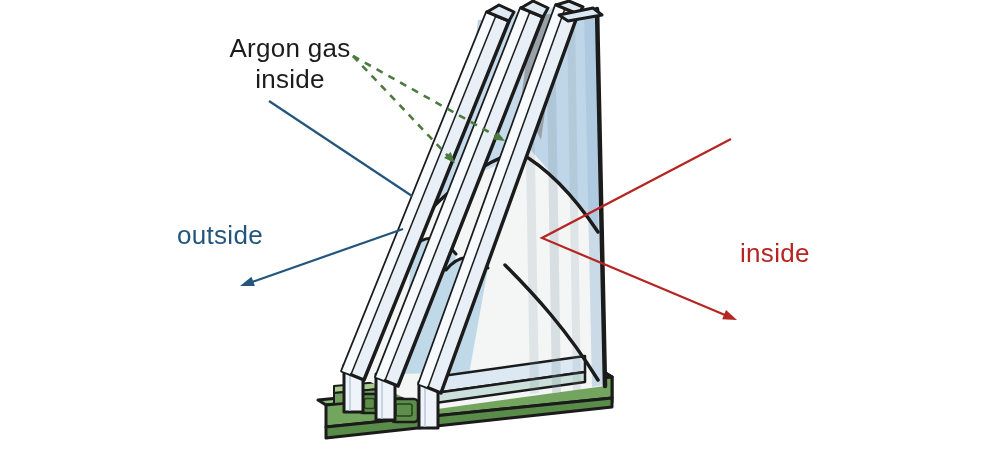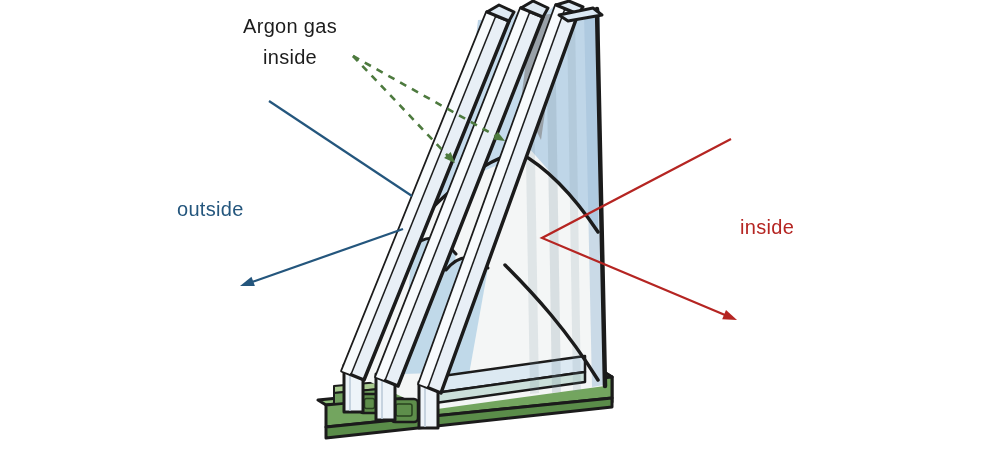--- a/index.html
+++ b/index.html
@@ -1,21 +1,21 @@
 <!DOCTYPE html>
 <html><head>
 <meta charset="utf-8">
 <style>
   html,body{margin:0;padding:0;background:#ffffff;}
   #stage{
     position:relative;width:1000px;height:450px;background:#ffffff;overflow:hidden;
     font-family:"Liberation Sans","DejaVu Sans",sans-serif;
   }
   #stage svg{position:absolute;left:0;top:0;}
-  .lbl{position:absolute;font-size:20px;letter-spacing:.3px;white-space:pre;user-select:none;}
+  .lbl{position:absolute;font-size:26px;letter-spacing:.3px;white-space:pre;user-select:none;margin-top:22px;}
   .lbl-argon{left:198px;top:11px;width:184px;text-align:center;line-height:31px;color:#1c1c1c;}
   .lbl-outside{left:177px;top:198px;color:#24567d;}
   .lbl-inside{left:740px;top:216px;color:#b52522;}
 </style>
 </head>
 <body>
 
 <div id="stage">
 
   <svg width="1000" height="450" viewBox="0 0 1000 450">

